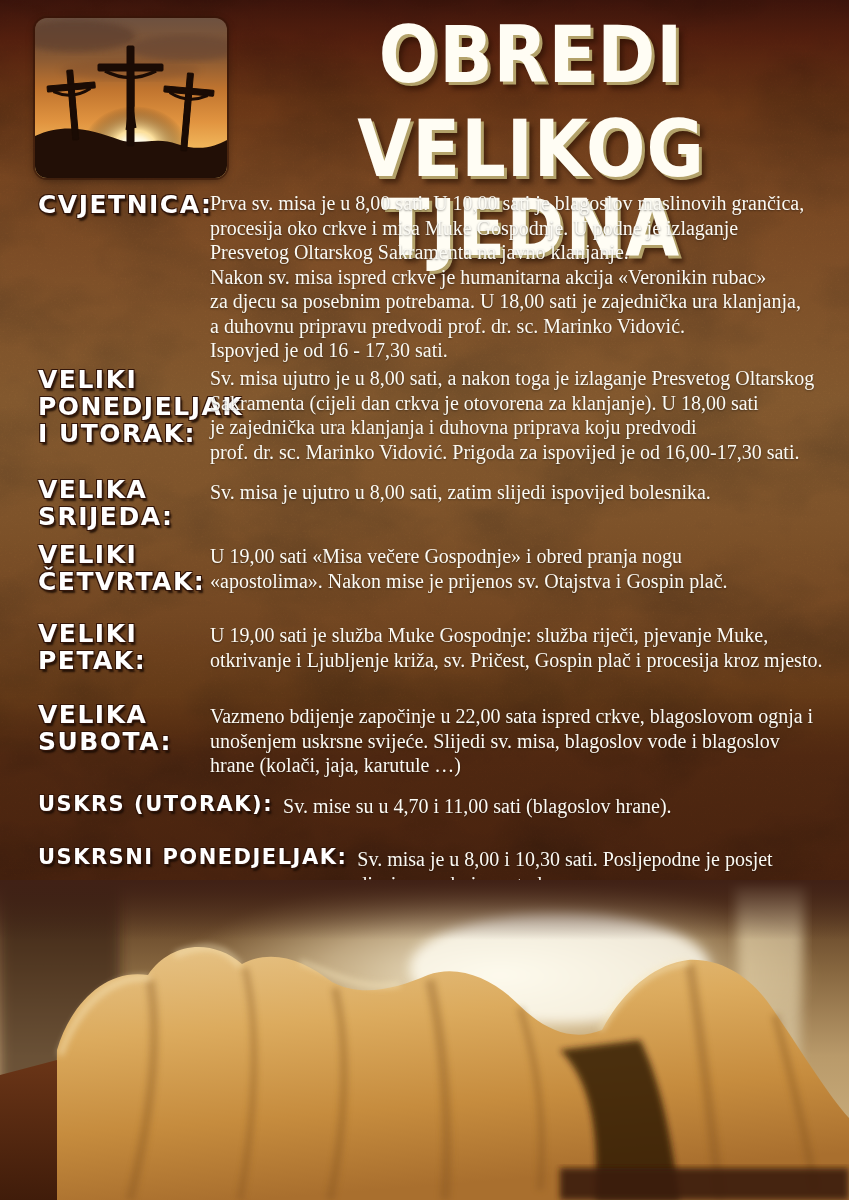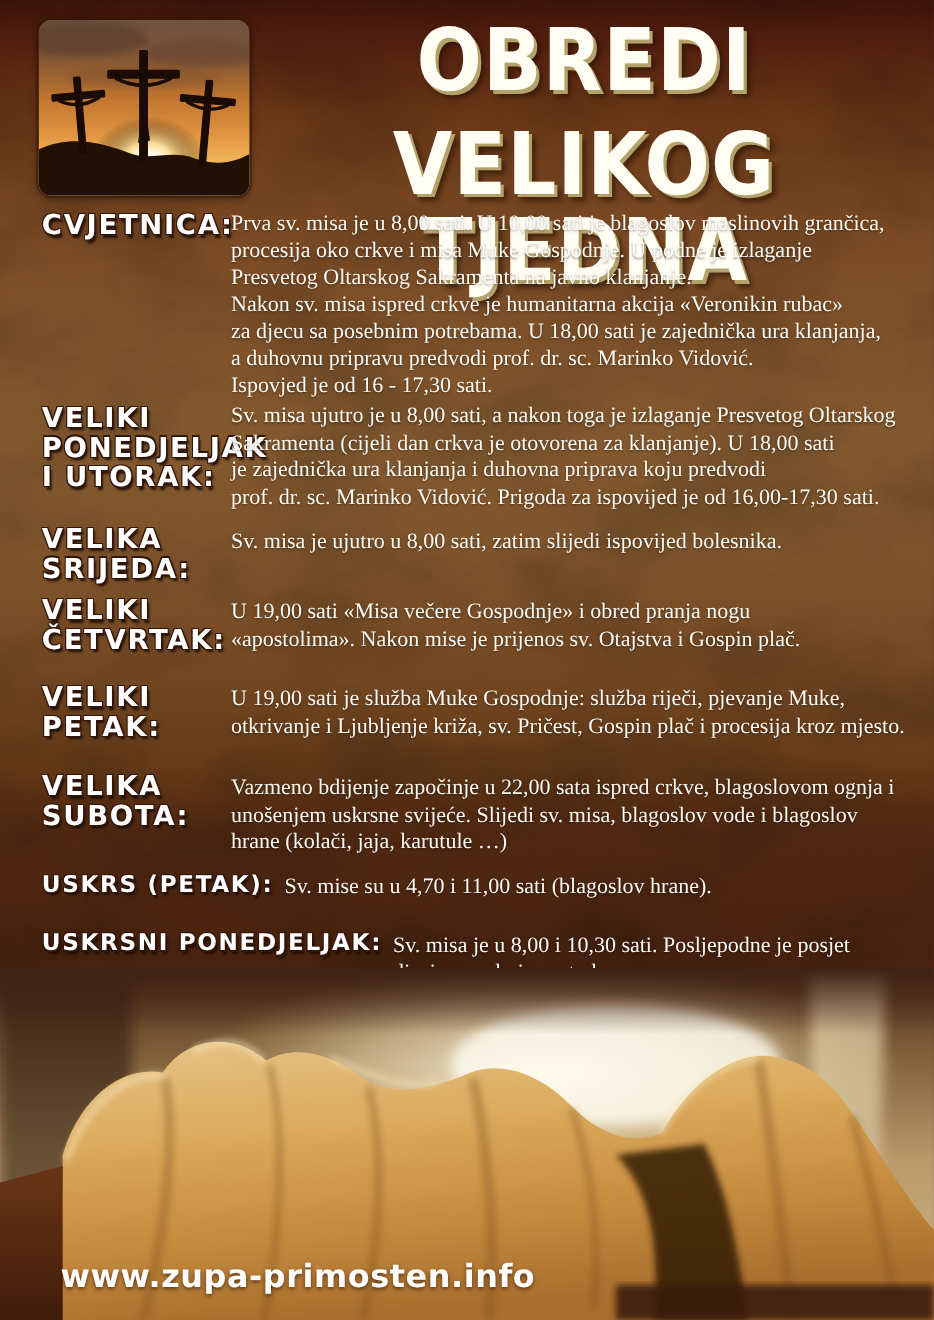--- a/index.html
+++ b/index.html
@@ -170,21 +170,21 @@
 
   <div class="section" style="top:701px">
     <div class="sec-label">VELIKA
 SUBOTA:</div>
     <div class="sec-text" style="top:3px">Vazmeno bdijenje započinje u 22,00 sata ispred crkve, blagoslovom ognja i
 unošenjem uskrsne svijeće. Slijedi sv. misa, blagoslov vode i blagoslov
 hrane (kolači, jaja, karutule …)</div>
   </div>
 
   <div class="section" style="top:792px">
-    <span class="inline-label">USKRS (PETAK):</span><span class="inline-text">Sv. mise su u 4,70 i 11,00 sati (blagoslov hrane).</span>
+    <span class="inline-label">USKRS (UTORAK):</span><span class="inline-text">Sv. mise su u 4,70 i 11,00 sati (blagoslov hrane).</span>
   </div>
 
   <div class="section" style="top:845px">
     <span class="inline-label">USKRSNI PONEDJELJAK:</span><span class="inline-text">Sv. misa je u 8,00 i 10,30 sati. Posljepodne je posjet
 djeci s posebnim potrebama.</span>
   </div>
 
   <svg class="tomb" viewBox="0 0 849 320">
     <defs>
       <linearGradient id="wall" x1="0" y1="0" x2="0" y2="1">
@@ -246,15 +246,14 @@
       <path d="M175,75 C205,62 225,66 240,86" stroke-width="6"></path>
       <path d="M300,82 C330,92 360,112 400,104" stroke-width="5"></path>
       <path d="M600,150 C625,108 655,86 688,82" stroke-width="6"></path>
     </g>
     <path d="M560,170 C590,200 600,250 595,320 L680,320 C670,250 660,200 640,160 Z" fill="#2b1306" opacity="0.8" filter="url(#blur3)"></path>
     <path d="M0,195 L57,180 L57,320 L0,320 Z" fill="url(#floorGrad)"></path>
     <rect x="560" y="288" width="289" height="32" fill="#3a1c0b" opacity="0.9" filter="url(#blur3)"></rect>
     <rect width="849" height="60" fill="url(#topFade)"></rect>
   </svg>
 
-  <div class="website">www.zupa-primosten.info</div>
 
 </div>
 
 </body></html>

